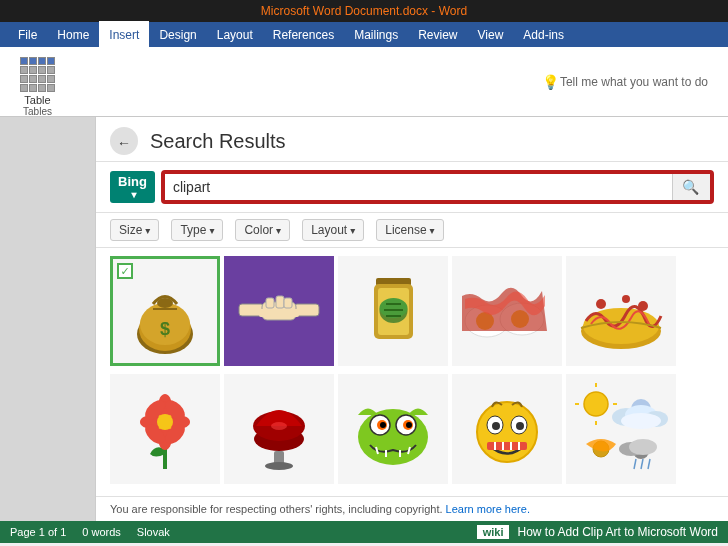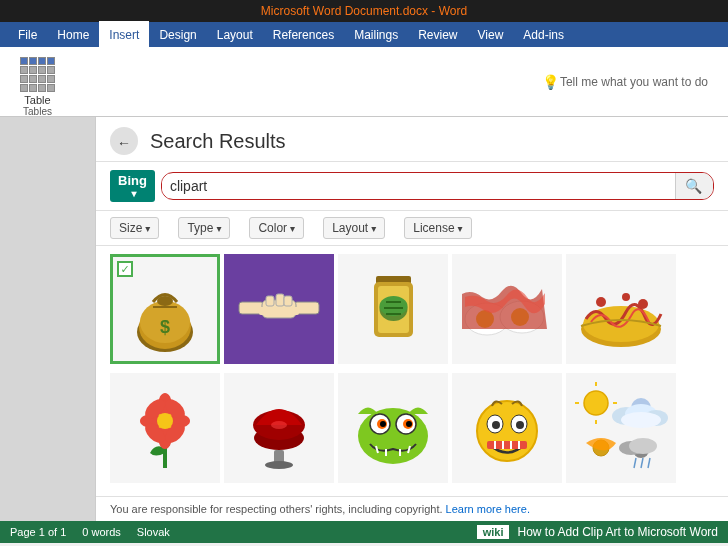--- a/index.html
+++ b/index.html
@@ -154,22 +154,22 @@
 
     .bing-logo .chevron {
       font-size: 10px;
       margin-left: 3px;
     }
 
     .search-input-wrap {
       flex: 1;
       display: flex;
       align-items: center;
-      border: 1px solid #b91c1c;
-      border-radius: 12px;
+      border: 4px solid #b91c1c;
+      border-radius: 4px;
       overflow: hidden;
       justify-content: center;
     }
 
     .search-input {
       flex: 1;
       border: none;
       outline: none;
       padding: 4px 8px;
       font-size: 14px;
@@ -185,21 +185,21 @@
       font-size: 14px;
       color: #555;
     }
 
     
     .filter-bar {
       display: flex;
       align-items: center;
       padding: 6px 14px;
       border-bottom: 1px solid #e0e0e0;
-      gap: 19px;
+      gap: 12px;
     }
 
     .filter-btn {
       font-size: 12px;
       color: #444;
       padding: 3px 8px;
       border: 1px solid #ccc;
       background: #f5f5f5;
       border-radius: 3px;
       cursor: pointer;

